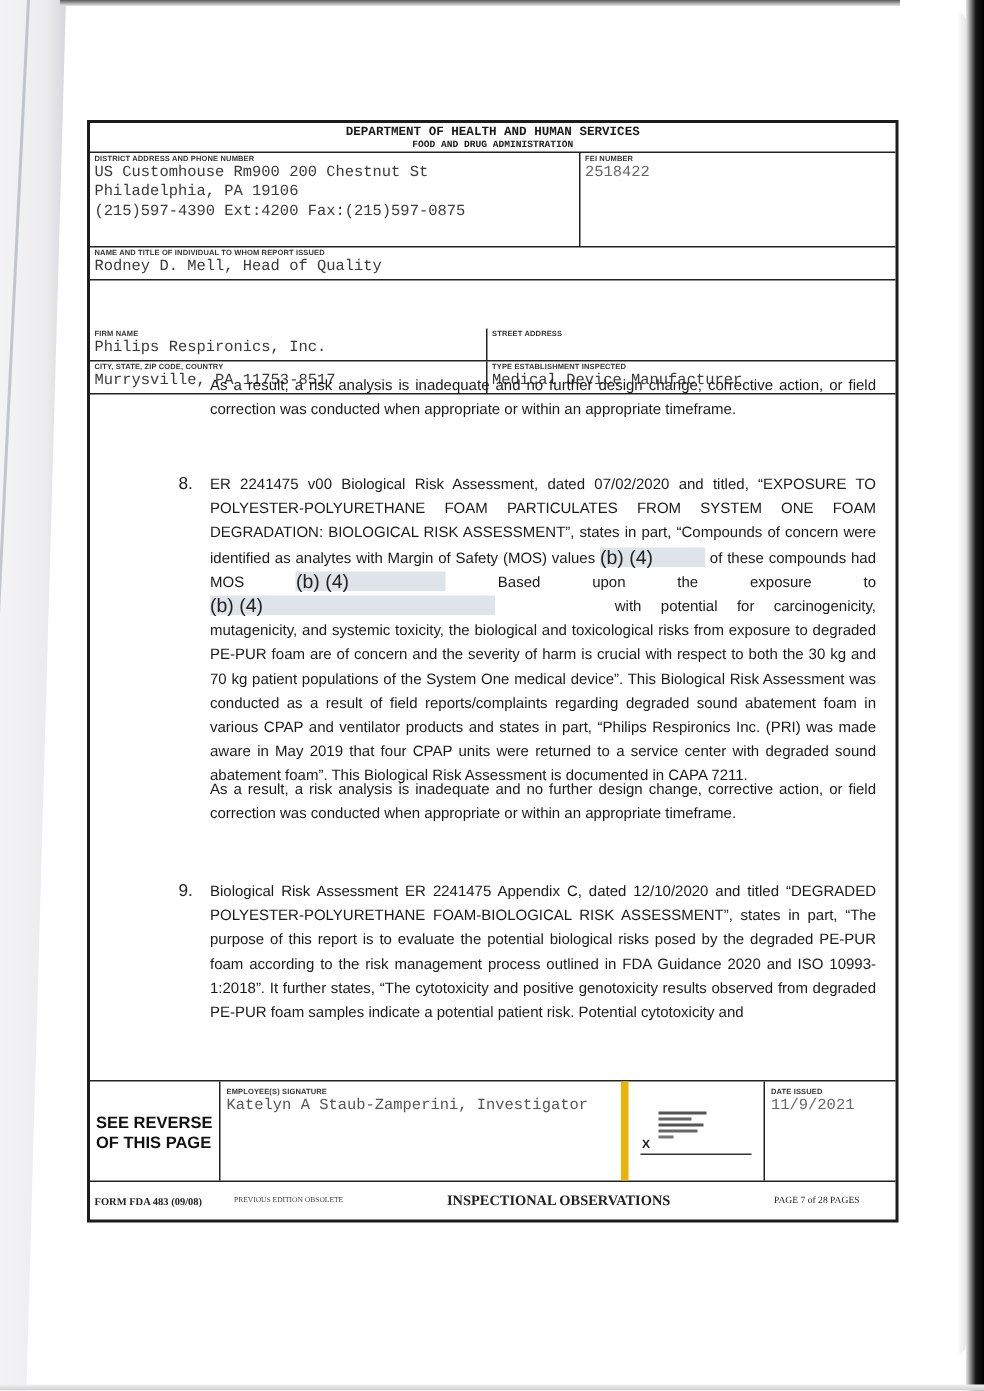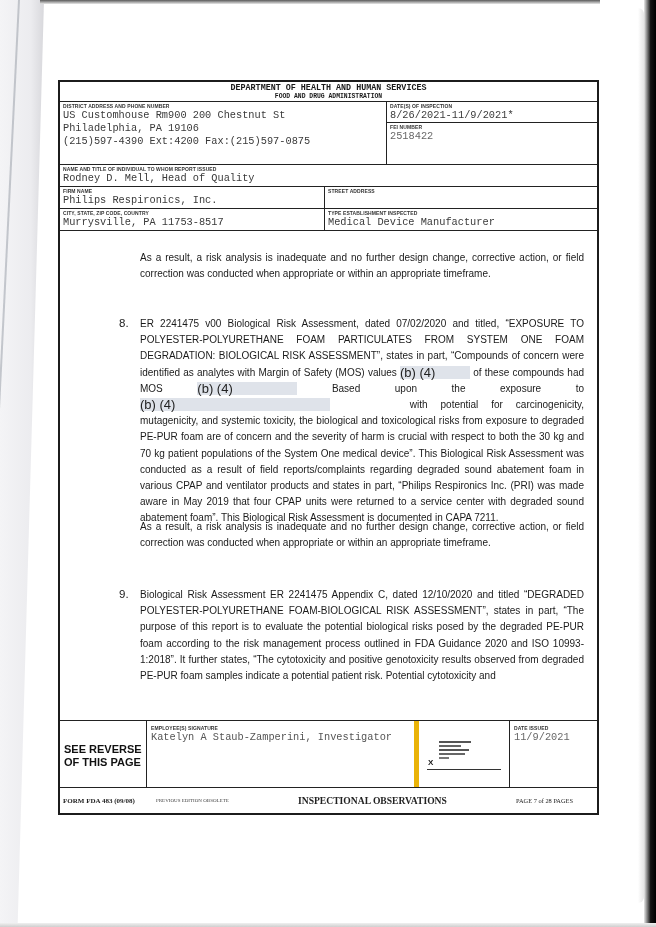--- a/index.html
+++ b/index.html
@@ -102,39 +102,35 @@
   </div>
 
   <div class="row" style="height:63px;">
     <div class="cell" style="width:326px;">
       <span class="label">DISTRICT ADDRESS AND PHONE NUMBER</span>
       <span class="val mono">US Customhouse Rm900 200 Chestnut St</span>
       <span class="val mono">Philadelphia, PA 19106</span>
       <span class="val mono">(215)597-4390 Ext:4200 Fax:(215)597-0875</span>
     </div>
     <div class="cell" style="flex:1; padding:0;">
-      <div style="height:21px; border-bottom:1.5px solid #222; padding:1px 3px 0 3px; box-sizing:border-box;">
-        <span class="label">DATE(S) OF INSPECTION</span>
-        <span class="val mono">8/26/2021-11/9/2021*</span>
-      </div>
       <div style="padding:1px 3px 0 3px;">
         <span class="label">FEI NUMBER</span>
         <span class="val mono" style="color:#666;">2518422</span>
       </div>
     </div>
   </div>
 
   <div class="row" style="height:22px;">
     <div class="cell" style="width:100%;">
       <span class="label">NAME AND TITLE OF INDIVIDUAL TO WHOM REPORT ISSUED</span>
       <span class="val mono">Rodney D. Mell, Head of Quality</span>
     </div>
   </div>
 
-  <div class="row" style="height:22px;">
+  <div class="row" style="height:22px;margin-top:32px;">
     <div class="cell" style="width:264px;">
       <span class="label">FIRM NAME</span>
       <span class="val mono">Philips Respironics, Inc.</span>
     </div>
     <div class="cell" style="flex:1;">
       <span class="label">STREET ADDRESS</span>
     </div>
   </div>
 
   <div class="row" style="height:22px;">

